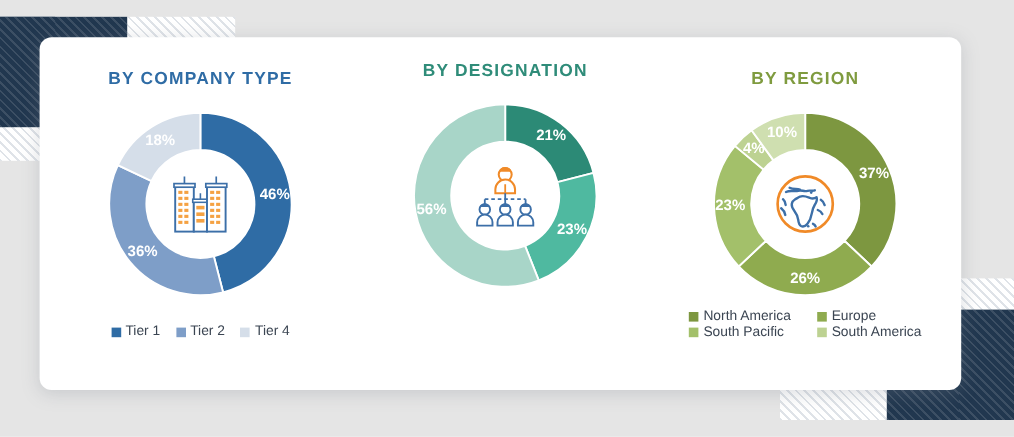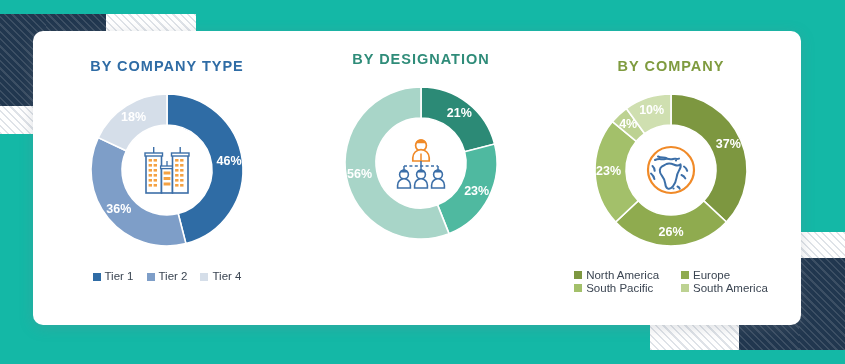--- a/index.html
+++ b/index.html
@@ -12,21 +12,21 @@
     height: 364px;
     overflow: hidden;
     background: #ffffff;
     font-family: "Liberation Sans", sans-serif;
   }
 
   .stage {
     position: relative;
     width: 845px;
     height: 364px;
-    background: #14b8a6;
+    background: #e5e5e5;
   }
 
   
   .corner-hatch {
     position: absolute;
     background-image: repeating-linear-gradient(
         45deg,
         #dfe3e8 0px, #dfe3e8 1.6px,
         #ffffff 1.6px, #ffffff 5.2px);
   }
@@ -142,21 +142,20 @@
     color: #3b4552;
   }
 
   
   #legend-region {
     display: grid;
     grid-template-columns: auto auto;
     column-gap: 22px;
     row-gap: 1px;
     justify-content: center;
-    margin-top: 11px;
   }
   #legend-region .legend-item { justify-self: start; }
   #legend-region .legend-item.span-two { grid-column: 1 / span 2; }
 </style>
 </head>
 <body>
 
 <div class="stage">
 
   <div class="corner-hatch" id="tl-hatch-h"></div>
@@ -297,21 +296,21 @@
               <path d="M23.8 36.6 a4.4 4.4 0 0 1 8.4 0 z"></path>
               <path d="M40.8 36.6 a4.4 4.4 0 0 1 8.4 0 z"></path>
             </g>
           </svg>
         </div>
       </div>
 
     </div>
 
     <div class="panel" id="panel-region">
-      <div class="panel-title" id="title-region" style="color: rgb(127, 155, 63);">BY COMPANY</div>
+      <div class="panel-title" id="title-region" style="color: rgb(127, 155, 63);">BY REGION</div>
 
       <div class="donut-wrap">
         <svg width="176" height="176" viewBox="0 0 176 176">
           <g id="donut-slices-2">
               <path d="M 88 12 A 76 76 0 0 1 143.4016156840273 140.02558005058032 L 120.80358823396352 118.80461976679098 A 45 45 0 0 0 88 43 Z" fill="#7d9740" stroke="#ffffff" stroke-width="1.6"></path>
               <path d="M 143.4016156840273 140.02558005058032 A 76 76 0 0 1 32.598384315972716 140.02558005058032 L 55.196411766036476 118.80461976679098 A 45 45 0 0 0 120.80358823396352 118.80461976679098 Z" fill="#8fab4f" stroke="#ffffff" stroke-width="1.6"></path>
               <path d="M 32.598384315972716 140.02558005058032 A 76 76 0 0 1 29.44099354904003 39.55577677909956 L 53.326904075089494 59.31592046130895 A 45 45 0 0 0 55.196411766036476 118.80461976679098 Z" fill="#a3c06a" stroke="#ffffff" stroke-width="1.6"></path>
               <path d="M 29.44099354904003 39.55577677909956 A 76 76 0 0 1 43.32832082577203 26.514708427504004 L 61.5496636468387 51.59423525312737 A 45 45 0 0 0 53.326904075089494 59.31592046130895 Z" fill="#bdd292" stroke="#ffffff" stroke-width="1.6"></path>
               <path d="M 43.32832082577203 26.514708427504004 A 76 76 0 0 1 87.99999999999999 12 L 87.99999999999999 43 A 45 45 0 0 0 61.5496636468387 51.59423525312737 Z" fill="#cfdfb0" stroke="#ffffff" stroke-width="1.6"></path>
             </g>

